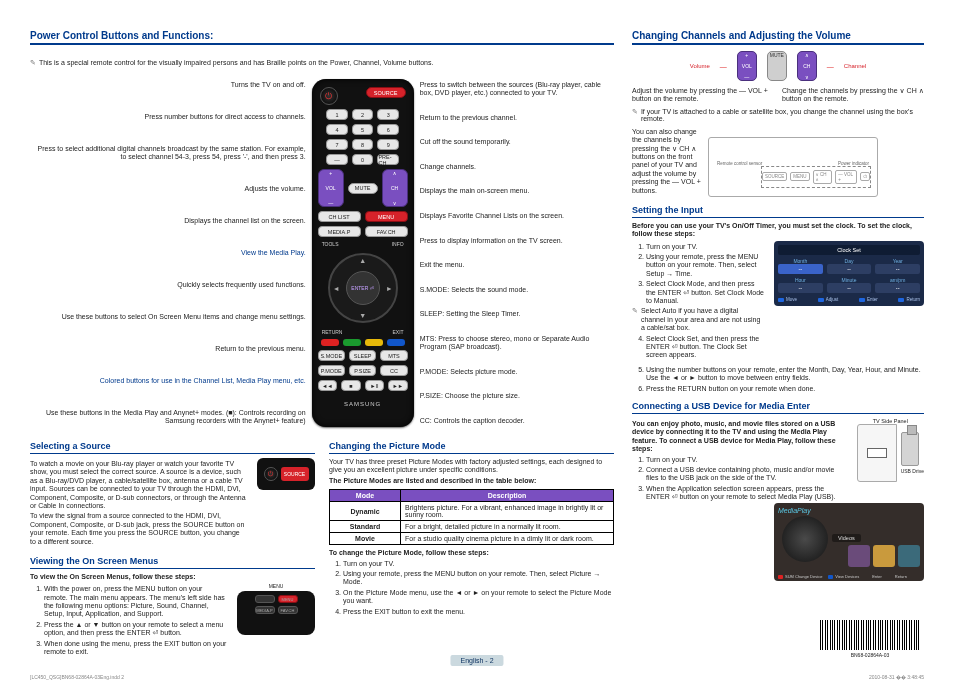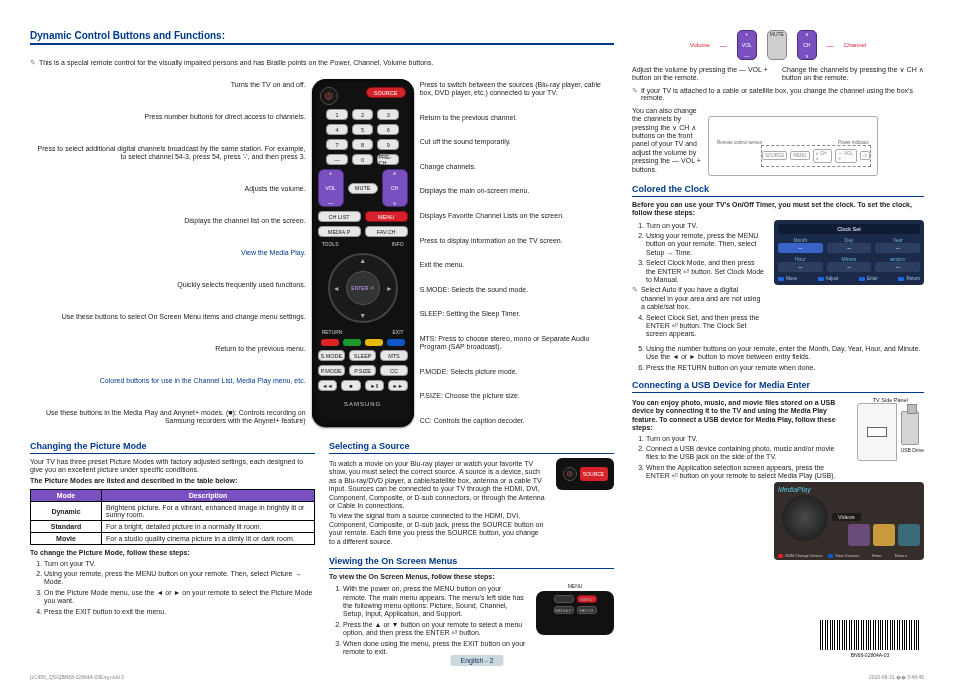--- a/index.html
+++ b/index.html
@@ -109,21 +109,21 @@
   .flex2{display:flex;gap:10px;align-items:flex-start;}
 </style>
 </head>
 <body>
 
 <div class="page">
   <div class="cols">
 
     <div style="flex:2;display:flex;flex-direction:column;gap:6px;">
 
-      <h2 class="sec">Dynamic Control Buttons and Functions:</h2>
+      <h2 class="sec">Power Control Buttons and Functions:</h2>
       <div class="note">
           <span>This is a special remote control for the visually impaired persons and has Braille points on the Power, Channel, Volume buttons.</span>
         </div>
 
       <div class="remote-wrap">
         <div class="callouts left">
           <span>Turns the TV on and off.</span>
           <span>Press number buttons for direct access to channels.</span>
           <span>Press to select additional digital channels broadcast by the same station. For example, to select channel 54-3, press 54, press '-', and then press 3.</span>
           <span>Adjusts the volume.</span>
@@ -234,20 +234,57 @@
           <span>S.MODE: Selects the sound mode.</span>
           <span>SLEEP: Setting the Sleep Timer.</span>
           <span>MTS: Press to choose stereo, mono or Separate Audio Program (SAP broadcast).</span>
           <span>P.MODE: Selects picture mode.</span>
           <span>P.SIZE: Choose the picture size.</span>
           <span>CC: Controls the caption decoder.</span>
         </div>
       </div>
 
       <div class="cols" style="gap:14px;">
+        <div class="col">
+          <h3 class="sub">Selecting a Source</h3>
+          <div class="flex2">
+            <div style="flex:1">
+              <p>To watch a movie on your Blu-ray player or watch your favorite TV show, you must select the correct source. A source is a device, such as a Blu-ray/DVD player, a cable/satellite box, antenna or a cable TV input. Sources can be connected to your TV through the HDMI, DVI, Component, Composite, or D-sub connectors, or through the Antenna or Cable In connections.</p>
+              <p>To view the signal from a source connected to the HDMI, DVI, Component, Composite, or D-sub jack, press the SOURCE button on your remote. Each time you press the SOURCE button, you change to a different source.</p>
+            </div>
+            <div class="mini-remote">
+              <div class="power">⏻</div>
+              <div class="src">SOURCE</div>
+            </div>
+          </div>
+
+          <h3 class="sub">Viewing the On Screen Menus</h3>
+          <p><b>To view the On Screen Menus, follow these steps:</b></p>
+          <div class="flex2">
+            <ol style="flex:1">
+              <li>With the power on, press the MENU button on your remote. The main menu appears. The menu's left side has the following menu options: Picture, Sound, Channel, Setup, Input, Application, and Support.</li>
+              <li>Press the ▲ or ▼ button on your remote to select a menu option, and then press the ENTER ⏎ button.</li>
+              <li>When done using the menu, press the EXIT button on your remote to exit.</li>
+            </ol>
+            <div style="text-align:center;">
+              <div style="font-size:5px;margin-bottom:2px;">MENU</div>
+              <div class="mini-remote2">
+                <div class="row">
+                    <div class="b"></div>
+                    <div class="b red" style="background:var(--red);border-color:#8a0e14;">MENU</div>
+                  </div>
+                <div class="row">
+                    <div class="b">MEDIA.P</div>
+                    <div class="b">FAV.CH</div>
+                  </div>
+              </div>
+            </div>
+          </div>
+        </div>
+
         <div class="col">
           <h3 class="sub">Changing the Picture Mode</h3>
           <p>Your TV has three preset Picture Modes with factory adjusted settings, each designed to give you an excellent picture under specific conditions.</p>
           <p><b>The Picture Modes are listed and described in the table below:</b></p>
           <table class="modes">
             <tbody>
                 <tr>
                   <th>Mode</th>
                   <th>Description</th>
                 </tr>
@@ -266,61 +303,25 @@
           </tbody>
             </table>
           <p><b>To change the Picture Mode, follow these steps:</b></p>
           <ol>
             <li>Turn on your TV.</li>
             <li>Using your remote, press the MENU button on your remote. Then, select Picture → Mode.</li>
             <li>On the Picture Mode menu, use the ◄ or ► on your remote to select the Picture Mode you want.</li>
             <li>Press the EXIT button to exit the menu.</li>
           </ol>
         </div>
-
-        <div class="col">
-          <h3 class="sub">Selecting a Source</h3>
-          <div class="flex2">
-            <div style="flex:1">
-              <p>To watch a movie on your Blu-ray player or watch your favorite TV show, you must select the correct source. A source is a device, such as a Blu-ray/DVD player, a cable/satellite box, antenna or a cable TV input. Sources can be connected to your TV through the HDMI, DVI, Component, Composite, or D-sub connectors, or through the Antenna or Cable In connections.</p>
-              <p>To view the signal from a source connected to the HDMI, DVI, Component, Composite, or D-sub jack, press the SOURCE button on your remote. Each time you press the SOURCE button, you change to a different source.</p>
-            </div>
-            <div class="mini-remote">
-              <div class="power">⏻</div>
-              <div class="src">SOURCE</div>
-            </div>
-          </div>
-
-          <h3 class="sub">Viewing the On Screen Menus</h3>
-          <p><b>To view the On Screen Menus, follow these steps:</b></p>
-          <div class="flex2">
-            <ol style="flex:1">
-              <li>With the power on, press the MENU button on your remote. The main menu appears. The menu's left side has the following menu options: Picture, Sound, Channel, Setup, Input, Application, and Support.</li>
-              <li>Press the ▲ or ▼ button on your remote to select a menu option, and then press the ENTER ⏎ button.</li>
-              <li>When done using the menu, press the EXIT button on your remote to exit.</li>
-            </ol>
-            <div style="text-align:center;">
-              <div style="font-size:5px;margin-bottom:2px;">MENU</div>
-              <div class="mini-remote2">
-                <div class="row">
-                    <div class="b"></div>
-                    <div class="b red" style="background:var(--red);border-color:#8a0e14;">MENU</div>
-                  </div>
-                <div class="row">
-                    <div class="b">MEDIA.P</div>
-                    <div class="b">FAV.CH</div>
-                  </div>
-              </div>
-            </div>
-          </div>
-        </div>
       </div>
     </div>
 
     <div class="col">
+      <h2 class="sec">Changing Channels and Adjusting the Volume</h2>
       <div class="volch">
         <span class="lbl v">Volume</span>
           <span style="color:#d22">—</span>
         <div class="rockerS p">
             <span>+</span>
             <span>VOL</span>
             <span>—</span>
           </div>
         <div class="rockerS g">
             <span>MUTE</span>
@@ -348,21 +349,21 @@
           <div class="inner">
             <span class="b">SOURCE</span>
             <span class="b">MENU</span>
             <span class="b">∨ <span>CH</span> ∧</span>
             <span class="b">— <span>VOL</span> +</span>
             <span class="b">⏻</span>
           </div>
         </div>
       </div>
 
-      <h3 class="sub">Colored the Clock</h3>
+      <h3 class="sub">Setting the Input</h3>
       <p><b>Before you can use your TV's On/Off Timer, you must set the clock. To set the clock, follow these steps:</b></p>
       <div class="flex2">
         <ol style="flex:1">
           <li>Turn on your TV.</li>
           <li>Using your remote, press the MENU button on your remote. Then, select Setup → Time.</li>
           <li><span>Select Clock Mode, and then press the ENTER ⏎ button. Set Clock Mode to Manual.</span>
             <div class="note" style="margin-left:-14px;">
                 <span>Select Auto if you have a digital channel in your area and are not using a cable/sat box.</span>
               </div>
           </li>

